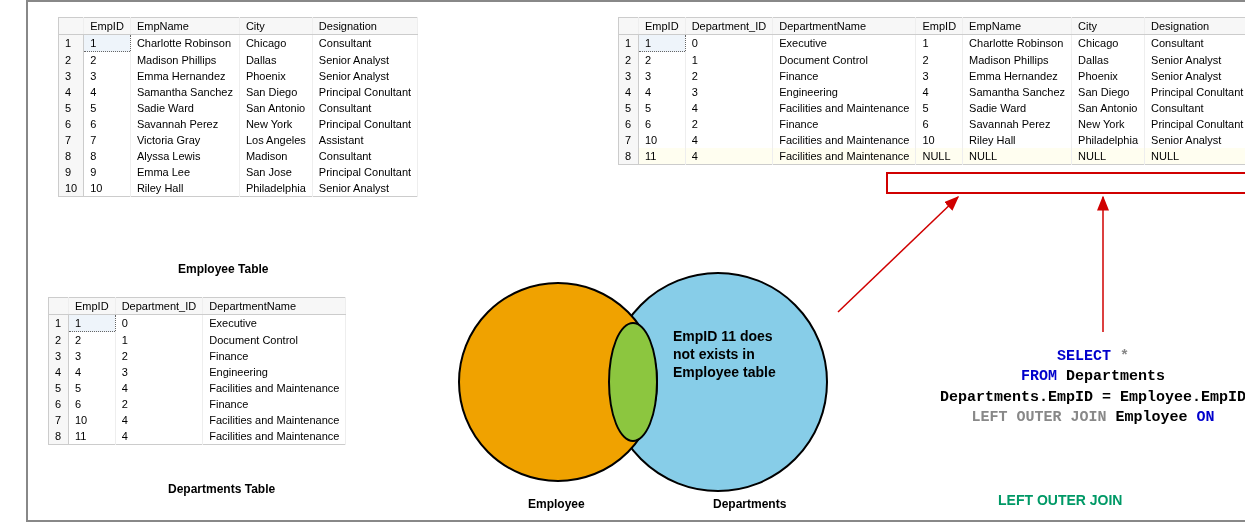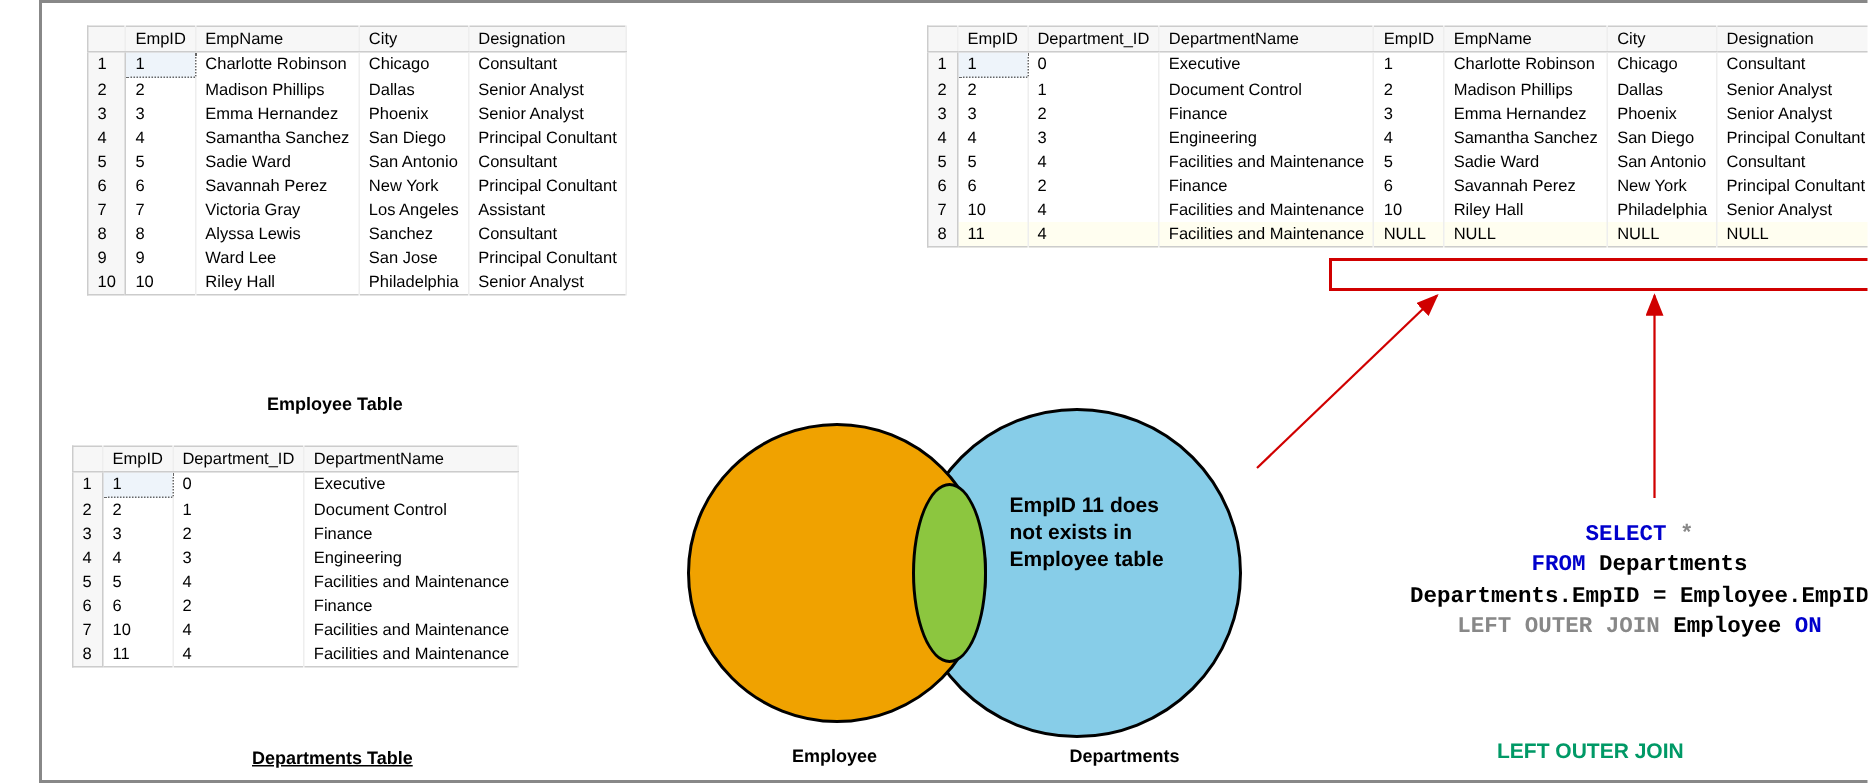--- a/index.html
+++ b/index.html
@@ -177,27 +177,27 @@
           <td class="rownum">7</td>
           <td>7</td>
           <td>Victoria Gray</td>
           <td>Los Angeles</td>
           <td>Assistant</td>
         </tr>
         <tr>
           <td class="rownum">8</td>
           <td>8</td>
           <td>Alyssa Lewis</td>
-          <td>Sanchez</td>
+          <td>Madison</td>
           <td>Consultant</td>
         </tr>
         <tr>
           <td class="rownum">9</td>
           <td>9</td>
-          <td>Ward Lee</td>
+          <td>Emma Lee</td>
           <td>San Jose</td>
           <td>Principal Conultant</td>
         </tr>
         <tr>
           <td class="rownum">10</td>
           <td>10</td>
           <td>Riley Hall</td>
           <td>Philadelphia</td>
           <td>Senior Analyst</td>
         </tr>
@@ -258,21 +258,21 @@
           <td>Facilities and Maintenance</td>
         </tr>
         <tr>
           <td class="rownum">8</td>
           <td>11</td>
           <td>4</td>
           <td>Facilities and Maintenance</td>
         </tr>
       </tbody>
   </table>
-  <div class="caption" style="left:120px; top:496px;text-decoration:underline;">Departments Table</div>
+  <div class="caption" style="left:120px; top:480px;">Departments Table</div>
 
   <table class="grid-table" style="left:590px; top:15px;">
     <thead>
         <tr id="res-head">
           <th></th>
           <th>EmpID</th>
           <th>Department_ID</th>
           <th>DepartmentName</th>
           <th>EmpID</th>
           <th>EmpName</th>

